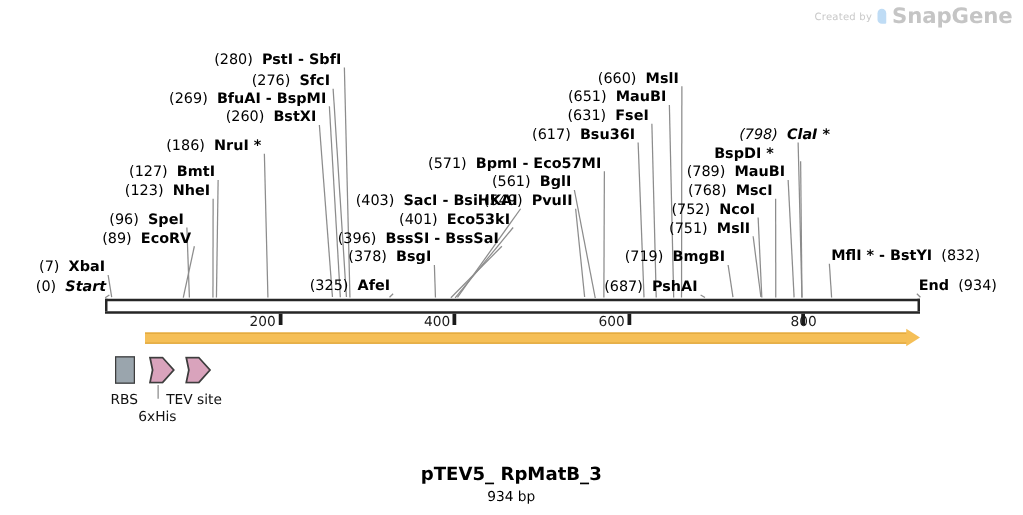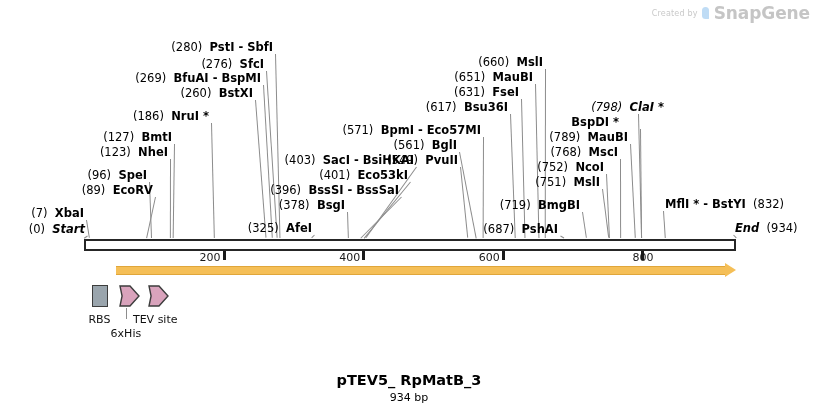--- a/index.html
+++ b/index.html
@@ -133,21 +133,21 @@
       <div class="lbl right" style="left: 508px; top: 101px;"><span class="pos">(617)&nbsp;&nbsp;</span><span>Bsu36I</span></div>
       <div class="lbl right" style="left: 664px; top: 101px; font-style: italic;"><span class="pos">(798)&nbsp;&nbsp;</span><span>ClaI *</span></div>
       <div class="lbl right" style="left: 619px; top: 116px;"><span>BspDI *</span></div>
       <div class="lbl right" style="left: 628px; top: 131px;"><span class="pos">(789)&nbsp;&nbsp;</span><span>MauBI</span></div>
       <div class="lbl right" style="left: 618px; top: 146px;"><span class="pos">(768)&nbsp;&nbsp;</span><span>MscI</span></div>
       <div class="lbl right" style="left: 604px; top: 161px;"><span class="pos">(752)&nbsp;&nbsp;</span><span>NcoI</span></div>
       <div class="lbl right" style="left: 600px; top: 176px;"><span class="pos">(751)&nbsp;&nbsp;</span><span>MslI</span></div>
       <div class="lbl right" style="left: 580px; top: 199px;"><span class="pos">(719)&nbsp;&nbsp;</span><span>BmgBI</span></div>
       <div class="lbl right" style="left: 558px; top: 223px;"><span class="pos">(687)&nbsp;&nbsp;</span><span>PshAI</span></div>
       <div class="lbl" style="left: 665px; top: 198px;"><span>MflI *  -  BstYI</span><span class="pos">&nbsp;&nbsp;(832)</span></div>
-      <div class="lbl" style="left: 735px; top: 222px;"><span style="font-style: italic; text-align: right;">End</span><span class="pos">&nbsp;&nbsp;(934)</span></div>
+      <div class="lbl" style="left: 735px; top: 222px;"><span style=" text-align: right;">End</span><span class="pos">&nbsp;&nbsp;(934)</span></div>
     </div>
   <div id="backbone-layer">
       <div class="dna-outline"></div>
       <div class="dna-cap" style="left: 84px; top: 239px; height: 10px;"></div>
       <div class="dna-cap" style="left: 734px; top: 239px; height: 10px;"></div>
     </div>
   <div id="ruler-layer">
       <div class="ruler-tick" style="left: 222.615px; top: 251px;"></div>
       <div class="ruler-num" style="left: 220.615px; top: 251px;">200</div>
       <div class="ruler-tick" style="left: 362.229px; top: 251px;"></div>

